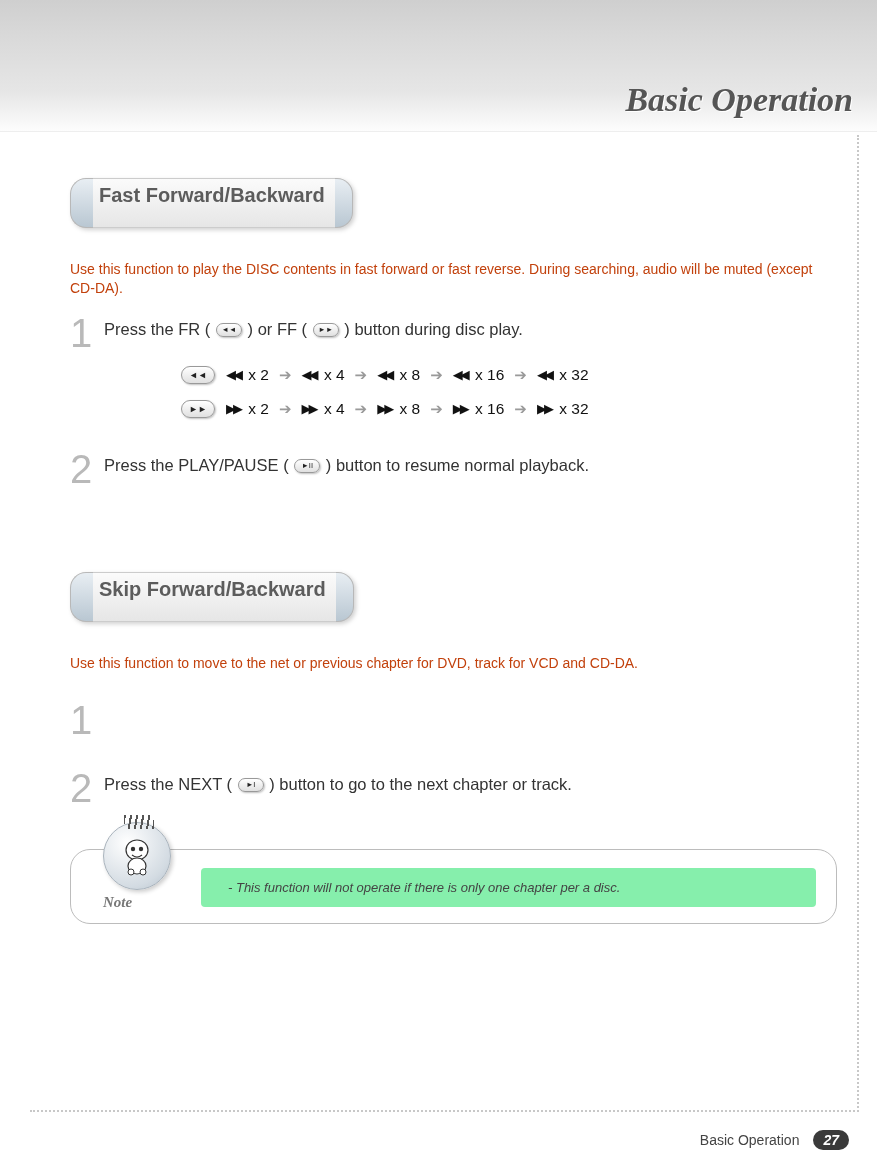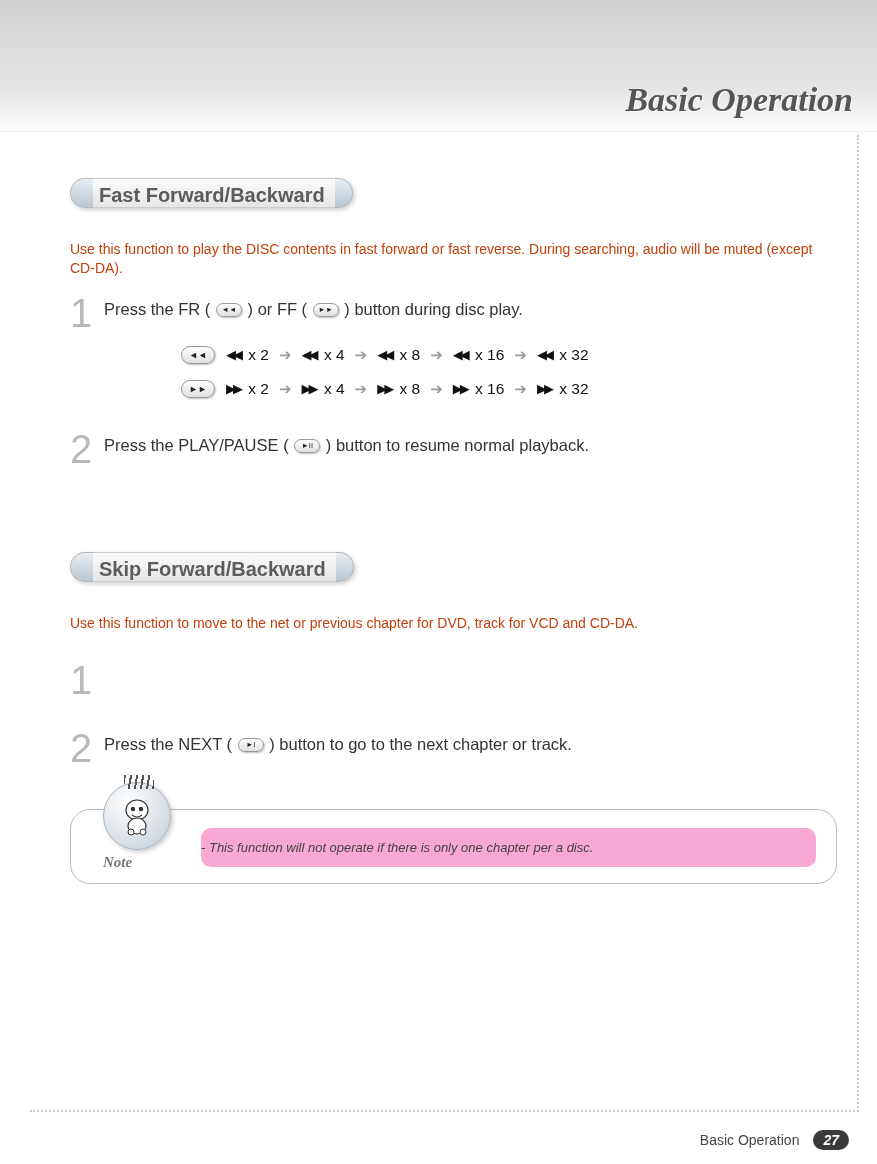--- a/index.html
+++ b/index.html
@@ -28,21 +28,21 @@
     font-size: 34px;
     color: #555;
     text-shadow: 1px 1px 0 #fff;
   }
   .content {
     padding: 28px 40px 20px 70px;
   }
   .sec-header {
     display: inline-flex;
     align-items: stretch;
-    height: 30px;
+    height: 50px;
     margin-top: 18px;
     filter: drop-shadow(2px 2px 2px rgba(0,0,0,0.18));
   }
   .sec-header::before {
     content: "";
     width: 22px;
     background: linear-gradient(180deg, #e8eef3 0%, #b9c7d2 100%);
     border-radius: 16px 0 0 16px;
     border: 1px solid #b8b8b8;
     border-right: none;
@@ -153,26 +153,26 @@
   .note-box {
     margin-top: 44px;
     position: relative;
     border: 1px solid #bcbcbc;
     border-radius: 20px;
     padding: 18px 20px 16px 130px;
     min-height: 60px;
     background:#fff;
   }
   .note-inner {
-    background: #f9a8d4;
-    padding: 12px 0;
+    background: #86efac;
+    padding: 12px 27px;
     font-size: 13px;
     font-style: italic;
     color: #444;
-    border-radius: 10px;
+    border-radius: 4px;
   }
   .note-icon-wrap {
     position: absolute;
     left: 32px;
     top: -28px;
     text-align: left;
   }
   .note-circle {
     width: 68px; height: 68px;
     border-radius: 50%;

